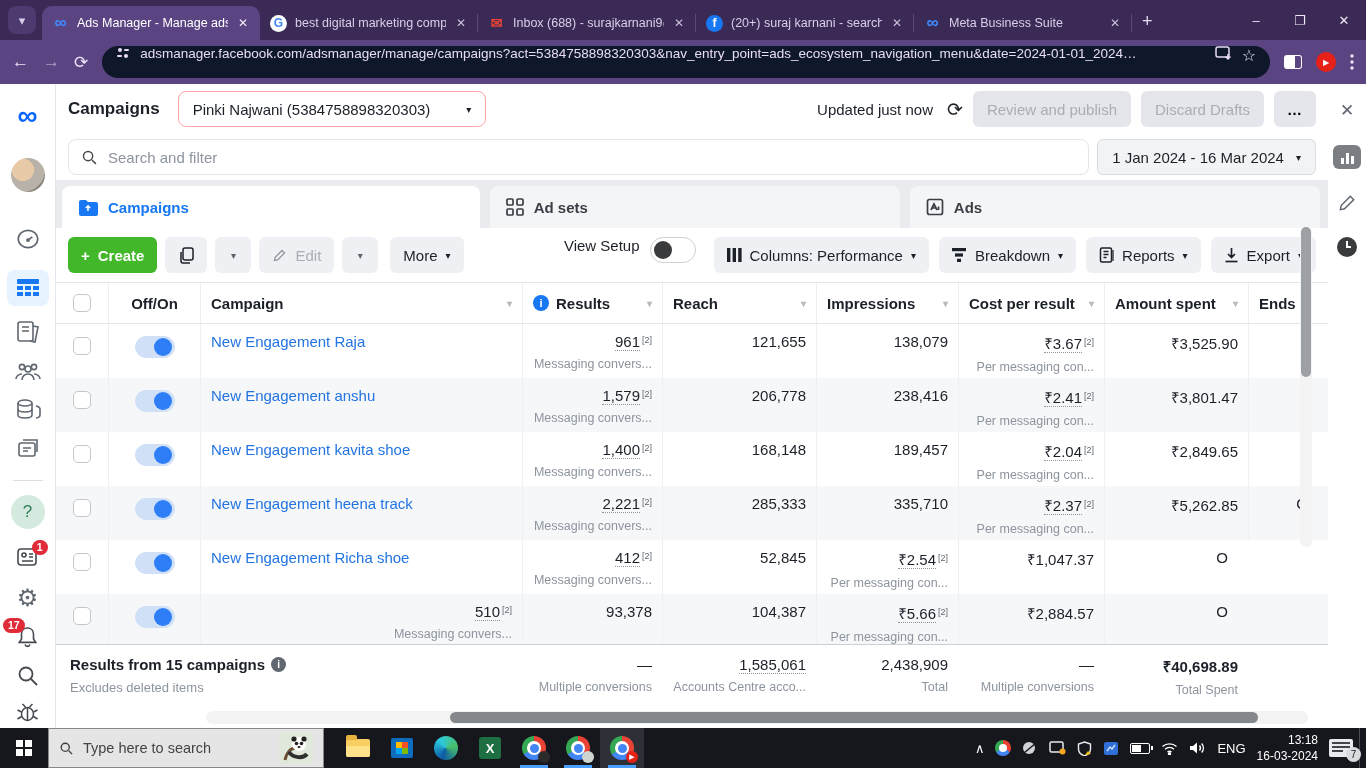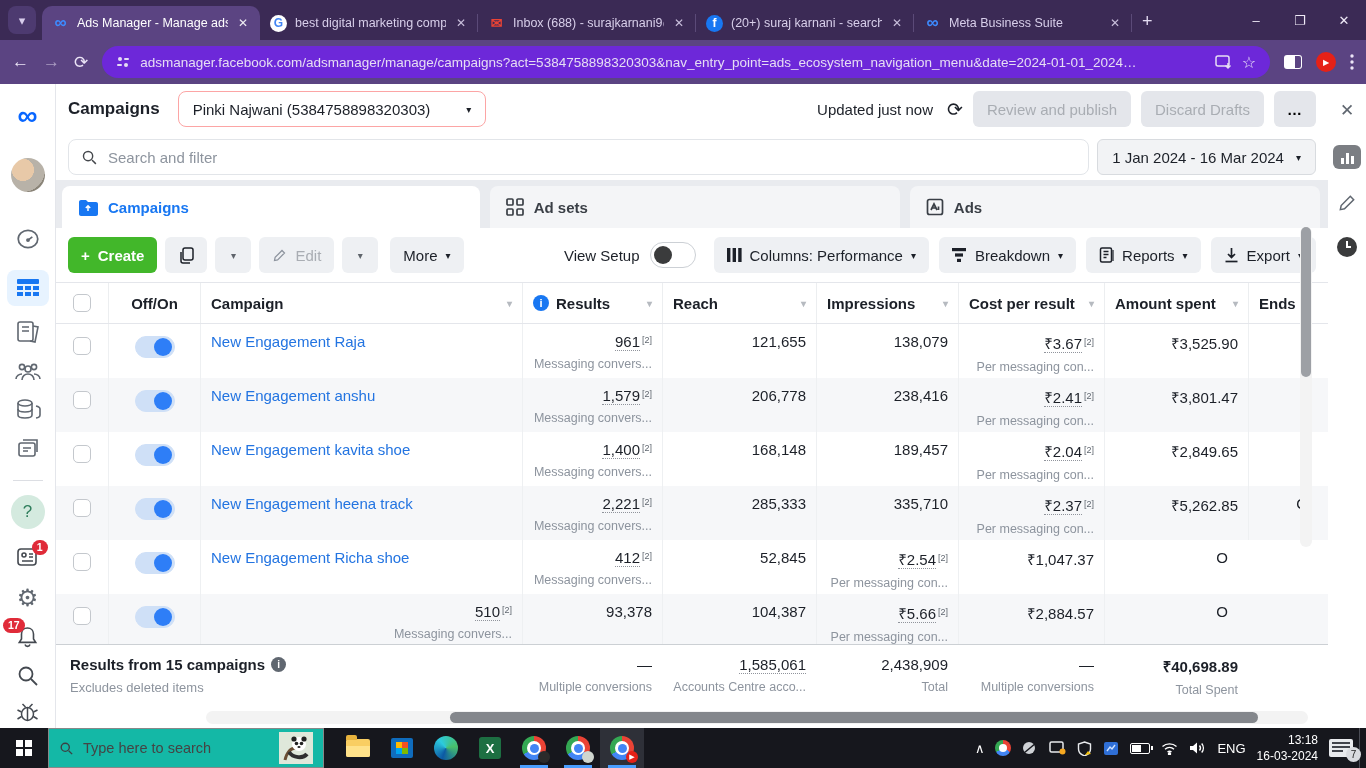--- a/index.html
+++ b/index.html
@@ -19,21 +19,21 @@
   .fav-google{background:#fff;border-radius:50%;color:#4285f4;font-size:12px}
   .fav-gmail{color:#ea4335;font-size:14px}
   .fav-fb{background:#1877f2;border-radius:50%;color:#fff;font-size:12px}
   .newtab-btn{color:#e4dcf2;font-size:18px;margin:0 0 8px 10px}
   .win-controls{margin-left:auto;display:flex;height:40px}
   .winbtn{width:44px;display:flex;align-items:center;justify-content:center;color:#efeaf7;font-size:13px}
 
   .navbar{display:flex;align-items:center;height:44px;background:#5b4482;padding:0 12px;gap:14px}
   .nav-ic{color:#ece5f7;font-size:17px}
   .nav-ic.dim{opacity:.55}
-  .urlbar{flex:1;display:flex;align-items:center;height:32px;background:#6d28d9;border-radius:16px;padding:0 14px;gap:10px;overflow:hidden}
+  .urlbar{flex:1;display:flex;align-items:flex-start;height:32px;background:#0f172a;border-radius:16px;padding:0 14px;gap:10px;overflow:hidden}
   .url-text{color:#e6ddf4;font-size:13.5px;white-space:nowrap;overflow:hidden;flex:1}
   .side-panel-ic{width:18px;height:14px;background:#fff;border-radius:3px;position:relative}
   .side-panel-ic::after{content:"";position:absolute;right:1px;top:1px;bottom:1px;width:6px;background:#5b4482;border-radius:0 2px 2px 0}
   .yt-ic{width:20px;height:20px;border-radius:50%;background:#e62117;color:#fff;font-size:8px;display:flex;align-items:center;justify-content:center}
 
   
   .leftrail{position:absolute;left:0;top:84px;width:56px;height:644px;background:#fff;border-right:1px solid #e4e6eb;display:flex;flex-direction:column;align-items:center}
   .rail-item{display:flex;align-items:center;justify-content:center;position:relative}
   .rail-sel{width:42px;height:36px;background:#e7f3ff;border-radius:8px}
   .avatar{width:34px;height:34px;border-radius:50%;background:radial-gradient(circle at 35% 35%,#e8c9a8 0 35%,#b8b2a8 36% 70%,#8a8478 71%)}
@@ -69,21 +69,21 @@
   .tcard{flex:1;height:42px;display:flex;align-items:center;gap:10px;padding:0 16px;border-radius:8px 8px 0 0;background:#f4f5f7;font-size:15px;font-weight:bold;color:#3a3f46}
   .tcard.active{background:#fff;color:#1877f2}
 
   .panel{flex:1;background:#fff;position:relative;display:flex;flex-direction:column;overflow:hidden}
   .toolbar{display:flex;align-items:center;gap:8px;padding:9px 12px;flex:0 0 auto}
   .btn{height:36px;border-radius:6px;background:#eef0f3;color:#1c2028;display:flex;align-items:center;gap:8px;padding:0 13px;font-size:15px}
   .btn.green{background:#42b72a;color:#fff;font-weight:bold}
   .btn.iconly{width:42px;justify-content:center;padding:0}
   .btn.caretonly{width:36px;justify-content:center;padding:0}
   .btn .dis{color:#a9adb3}
-  .vs-group{margin-left:auto;display:flex;align-items:center;gap:10px}
+  .vs-group{margin-left:auto;display:flex;gap:10px}
   .vs-label{font-size:15px;color:#1c2028}
   .vs-toggle{width:46px;height:26px;border:1px solid #ccd0d5;border-radius:13px;background:#fff;position:relative}
   .vs-knob{position:absolute;left:3px;top:3px;width:18px;height:18px;border-radius:50%;background:#3a3b3c}
 
   
   .tgrid{display:grid;grid-template-columns:52px 92px 322px 140px 154px 142px 146px 144px 1fr}
   .thead{height:42px;border-top:1px solid #e4e6eb;border-bottom:1px solid #e4e6eb;font-weight:bold;font-size:15px;color:#1c2028;flex:0 0 auto}
   .th{display:flex;align-items:center;gap:7px;padding:0 10px;border-left:1px solid #eceef0;height:100%}
   .th:first-child{border-left:none}
   .th .caret{margin-left:auto;color:#b6bac0}
@@ -119,21 +119,21 @@
   .vscroll{position:absolute;right:16px;top:143px;width:12px;height:320px;background:#f3f3f3;border-radius:6px}
   .vscroll .thumb{position:absolute;top:0;left:1px;width:10px;height:150px;background:#9da0a5;border-radius:5px}
   .hscroll{position:absolute;left:150px;right:20px;bottom:4px;height:13px;background:#f3f3f3;border-radius:7px}
   .hscroll .thumb{position:absolute;left:244px;width:808px;top:1px;height:11px;background:#84878c;border-radius:6px}
 
   
   .taskbar{position:absolute;left:0;top:728px;width:1366px;height:40px;background:#16171d;display:flex;align-items:center;color:#fff}
   .start{width:48px;height:40px;display:flex;align-items:center;justify-content:center}
   .winlogo{display:grid;grid-template-columns:7px 7px;grid-template-rows:7px 7px;gap:1.5px}
   .winlogo i{background:#fff;display:block}
-  .tsearch{width:276px;height:40px;background:#14b8a6;border:1px solid #888;display:flex;align-items:center;gap:9px;padding:0 10px;color:#3c4043}
+  .tsearch{width:276px;height:40px;background:#e5e5e5;border:1px solid #888;display:flex;align-items:center;gap:9px;padding:0 10px;color:#3c4043}
   .tsearch .ph{font-size:14.5px;color:#444;flex:1}
   .tic{width:44px;height:40px;display:flex;align-items:center;justify-content:center;position:relative}
   .tic.running::after{content:"";position:absolute;left:8px;right:8px;bottom:0;height:3px;background:#4a9eff}
   .tic.active{background:#2e3038}
   .folder-ic{width:24px;height:18px;background:#f9ce62;border-radius:2px;position:relative}
   .folder-ic::before{content:"";position:absolute;top:-4px;left:0;width:11px;height:5px;background:#e8b33d;border-radius:2px 2px 0 0}
   .folder-ic::after{content:"";position:absolute;left:0;bottom:0;width:100%;height:11px;background:#ffe28a;border-radius:0 0 2px 2px}
   .store-ic{width:22px;height:20px;background:#0f6cbd;border-radius:2px;position:relative}
   .store-ic::before{content:"";position:absolute;top:4px;left:5px;width:12px;height:12px;background:conic-gradient(#f25022 0 25%,#7fba00 0 50%,#00a4ef 0 75%,#ffb900 0)}
   .edge-ic{width:24px;height:24px;border-radius:50%;background:conic-gradient(from 200deg,#0c59a4,#2ccadf,#49c06a,#0c59a4)}

